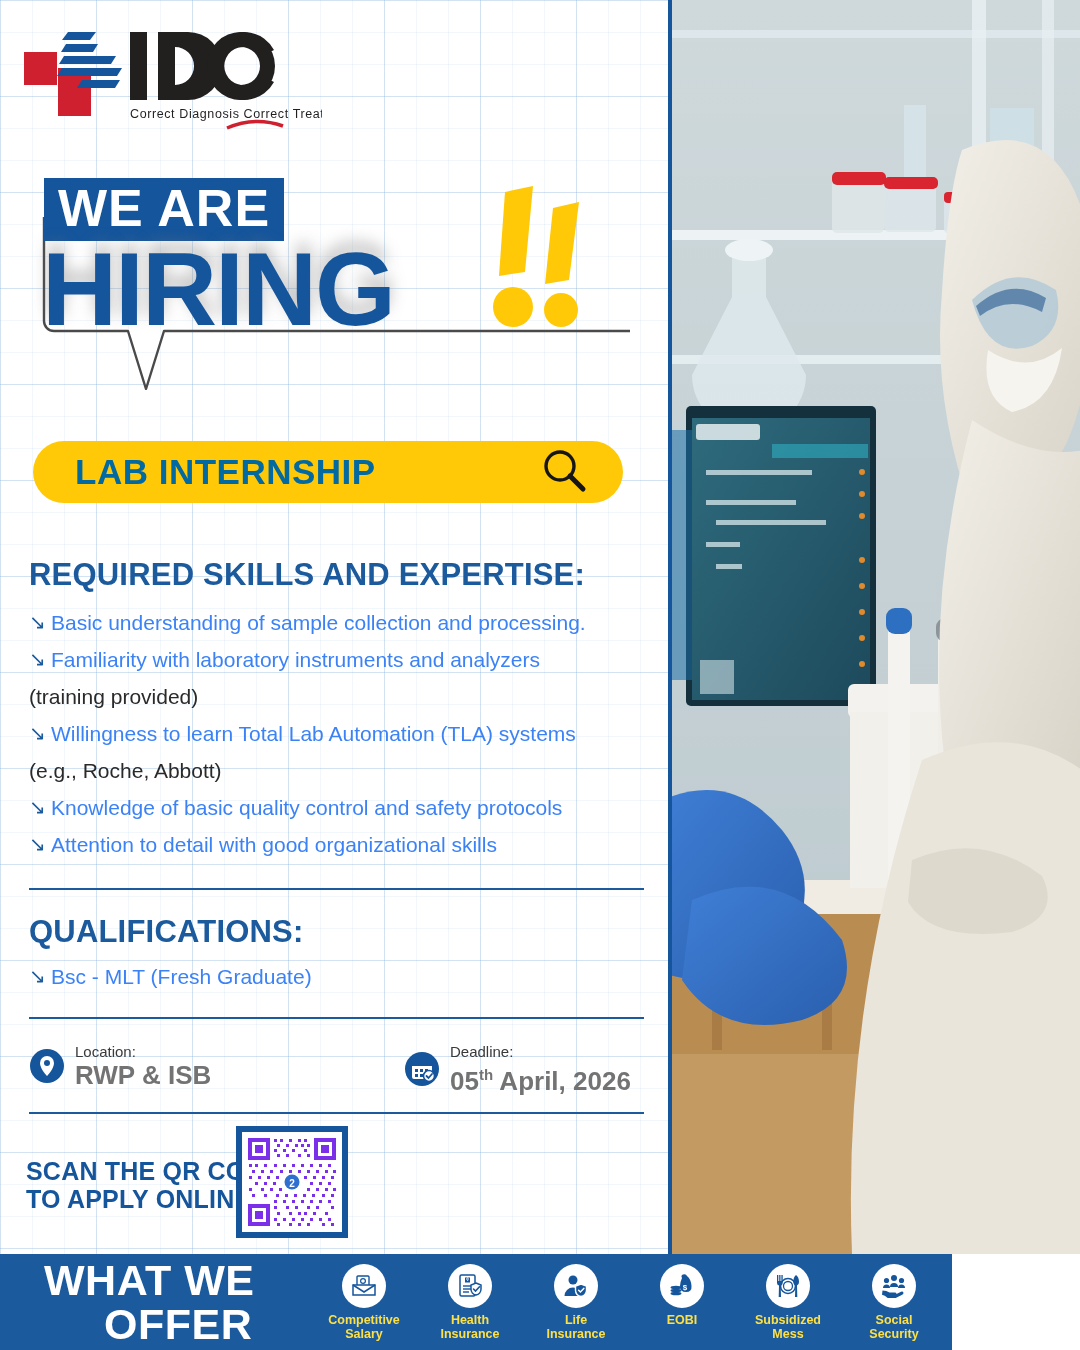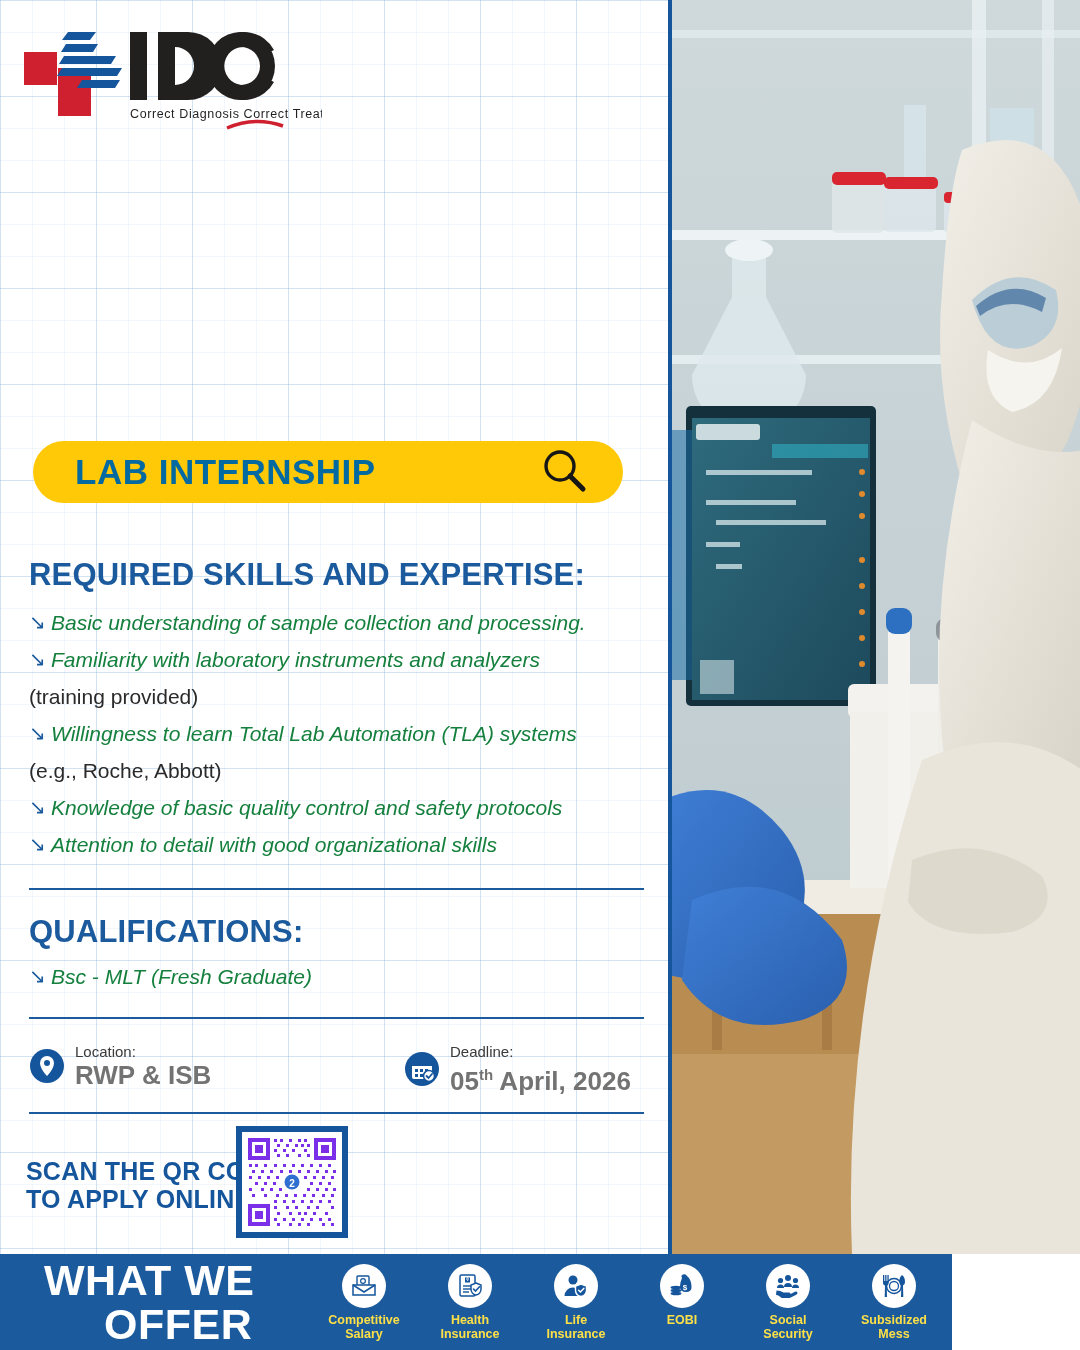--- a/index.html
+++ b/index.html
@@ -73,21 +73,21 @@
   }
   #skills-head{ left:29px; top:557px; }
   #qual-head{ left:29px; top:914px; }
 
   .list{ position:absolute; left:29px; width:615px; }
   #skills-list{ top:608px; }
   #qual-list{ top:962px; }
 
   .bullet-row{ display:flex; align-items:flex-start; margin-bottom:8px; }
   .bullet-ico{ color:#1b5a9c; font-size:20px; line-height:28px; width:22px; flex:none; }
-  .bullet-txt{ color:#15803d; font-size:21px; line-height:29px;font-style:italic; }
+  .bullet-txt{ color:#3b82f6; font-size:21px; line-height:29px; }
   .cont-txt{ color:#2a2a2a; font-size:21px; line-height:29px; margin:0 0 8px 0; }
 
   .divider{ position:absolute; left:29px; width:615px; height:2px; background:#1b5a9c; }
   #div1{ top:888px; }
   #div2{ top:1017px; }
   #div3{ top:1112px; }
 
   
   .meta{ position:absolute; top:1043px; display:flex; align-items:center; }
   #meta-loc{ left:29px; }
@@ -243,20 +243,33 @@
         <rect x="108" y="4" width="17" height="68"></rect>
         <path d="M136 4 h30 a34 34 0 0 1 0 68 h-30 z M153 19 v38 a19 19 0 0 0 0 -38 z"></path>
         <path d="M252 22 a34 34 0 1 0 0 32 l-14 -7 a19 19 0 1 1 0 -18 z"></path>
         <path d="M219 4 a34 34 0 0 0 0 68 a34 34 0 0 0 0 -68 m0 15 a19 19 0 0 1 0 38 a19 19 0 0 1 0 -38"></path>
       </g>
       <text x="108" y="90" font-family="Liberation Sans, sans-serif" font-size="12.5" fill="#221f1f" letter-spacing="0.6">Correct Diagnosis Correct Treatment</text>
       <path d="M205 100 q28 -12 56 -2" stroke="#cf2030" stroke-width="3.5" fill="none"></path>
     </svg>
   </div>
 
+  <div class="bubble">
+    <svg class="bubble-outline" width="600" height="215" viewBox="0 0 600 215" xmlns="http://www.w3.org/2000/svg">
+      <path d="M8 42 v104 a10 10 0 0 0 10 10 h74 l18 58 l18 -58 h466" fill="none" stroke="#4a4a4a" stroke-width="2.4" stroke-linejoin="round"></path>
+    </svg>
+    <div class="we-are">WE ARE</div>
+    <div class="hiring">HIRING</div>
+    <svg class="excl" viewBox="0 0 140 150" xmlns="http://www.w3.org/2000/svg">
+      <path d="M14 12 l28 -6 l-8 86 l-26 4 z" fill="#FFC907"></path>
+      <path d="M62 28 l26 -6 l-10 78 l-24 4 z" fill="#FFC907"></path>
+      <circle cx="22" cy="127" r="20" fill="#FFC907"></circle>
+      <circle cx="70" cy="130" r="17" fill="#FFC907"></circle>
+    </svg>
+  </div>
 
   <div class="pill">
     <span class="pill-label">LAB INTERNSHIP</span>
     <span>
       <svg width="46" height="46" viewBox="0 0 46 46" xmlns="http://www.w3.org/2000/svg">
         <circle cx="19" cy="19" r="14" fill="none" stroke="#161616" stroke-width="3.4"></circle>
         <path d="M29 29 l13 13" stroke="#161616" stroke-width="5" stroke-linecap="round"></path>
       </svg>
     </span>
   </div>
@@ -519,48 +532,48 @@
               <ellipse cx="7" cy="20.5" rx="5.5" ry="1.8"></ellipse>
             </g>
           </svg>
         </div>
         <div class="benefit-label">EOBI</div>
       </div>
 
       <div class="benefit">
         <div class="benefit-circle">
           <svg width="26" height="26" viewBox="0 0 26 26" xmlns="http://www.w3.org/2000/svg">
+            <circle cx="13" cy="13" r="7.5" fill="none" stroke="#15559c" stroke-width="1.6"></circle>
+            <circle cx="13" cy="13" r="4.5" fill="none" stroke="#15559c" stroke-width="1.3"></circle>
+            <g fill="#15559c">
+              <rect x="2" y="2" width="1.3" height="6"></rect>
+                <rect x="4.2" y="2" width="1.3" height="6"></rect>
+                <rect x="6.4" y="2" width="1.3" height="6"></rect>
+              <path d="M2 8 h5.7 v2 a2.8 2.8 0 0 1 -2 2.6 l.3 11.4 h-2.3 l.3 -11.4 a2.8 2.8 0 0 1 -2 -2.6 z"></path>
+              <path d="M21 2 q3 2 3 7 q0 3 -2 3.6 l.3 11.4 h-2.3 l.3 -11.4 q-2 -.6 -2 -3.6 q0 -5 2.7 -7 z"></path>
+            </g>
+          </svg>
+        </div>
+        <div class="benefit-label">Subsidized<br>Mess</div>
+      </div>
+
+      <div class="benefit">
+        <div class="benefit-circle">
+          <svg width="26" height="26" viewBox="0 0 26 26" xmlns="http://www.w3.org/2000/svg">
             <g fill="#15559c">
               <circle cx="13" cy="5" r="3"></circle>
               <path d="M9 14 a4 4 0 0 1 8 0 z"></path>
               <circle cx="5.5" cy="7.5" r="2.6"></circle>
               <path d="M2 15 a3.5 3.5 0 0 1 7 0 z"></path>
               <circle cx="20.5" cy="7.5" r="2.6"></circle>
               <path d="M17 15 a3.5 3.5 0 0 1 7 0 z"></path>
               <path d="M1.5 17.5 q4 0 7 2 h5 q2 0 2 1.2 q0 1.2 -2 1.2 h-4 q3 .6 5.5 -.6 l5 -2.6 q1.8 -.8 2.4 .8 q.5 1.4 -1.2 2.3 l-6.5 3.2 h-8 q-3 -2.8 -5.7 -3.2 z"></path>
             </g>
           </svg>
         </div>
         <div class="benefit-label">Social<br>Security</div>
       </div>
 
-      <div class="benefit">
-        <div class="benefit-circle">
-          <svg width="26" height="26" viewBox="0 0 26 26" xmlns="http://www.w3.org/2000/svg">
-            <circle cx="13" cy="13" r="7.5" fill="none" stroke="#15559c" stroke-width="1.6"></circle>
-            <circle cx="13" cy="13" r="4.5" fill="none" stroke="#15559c" stroke-width="1.3"></circle>
-            <g fill="#15559c">
-              <rect x="2" y="2" width="1.3" height="6"></rect>
-                <rect x="4.2" y="2" width="1.3" height="6"></rect>
-                <rect x="6.4" y="2" width="1.3" height="6"></rect>
-              <path d="M2 8 h5.7 v2 a2.8 2.8 0 0 1 -2 2.6 l.3 11.4 h-2.3 l.3 -11.4 a2.8 2.8 0 0 1 -2 -2.6 z"></path>
-              <path d="M21 2 q3 2 3 7 q0 3 -2 3.6 l.3 11.4 h-2.3 l.3 -11.4 q-2 -.6 -2 -3.6 q0 -5 2.7 -7 z"></path>
-            </g>
-          </svg>
-        </div>
-        <div class="benefit-label">Subsidized<br>Mess</div>
-      </div>
-
 
     </div>
   </div>
 
 </div>
 
 </body></html>

